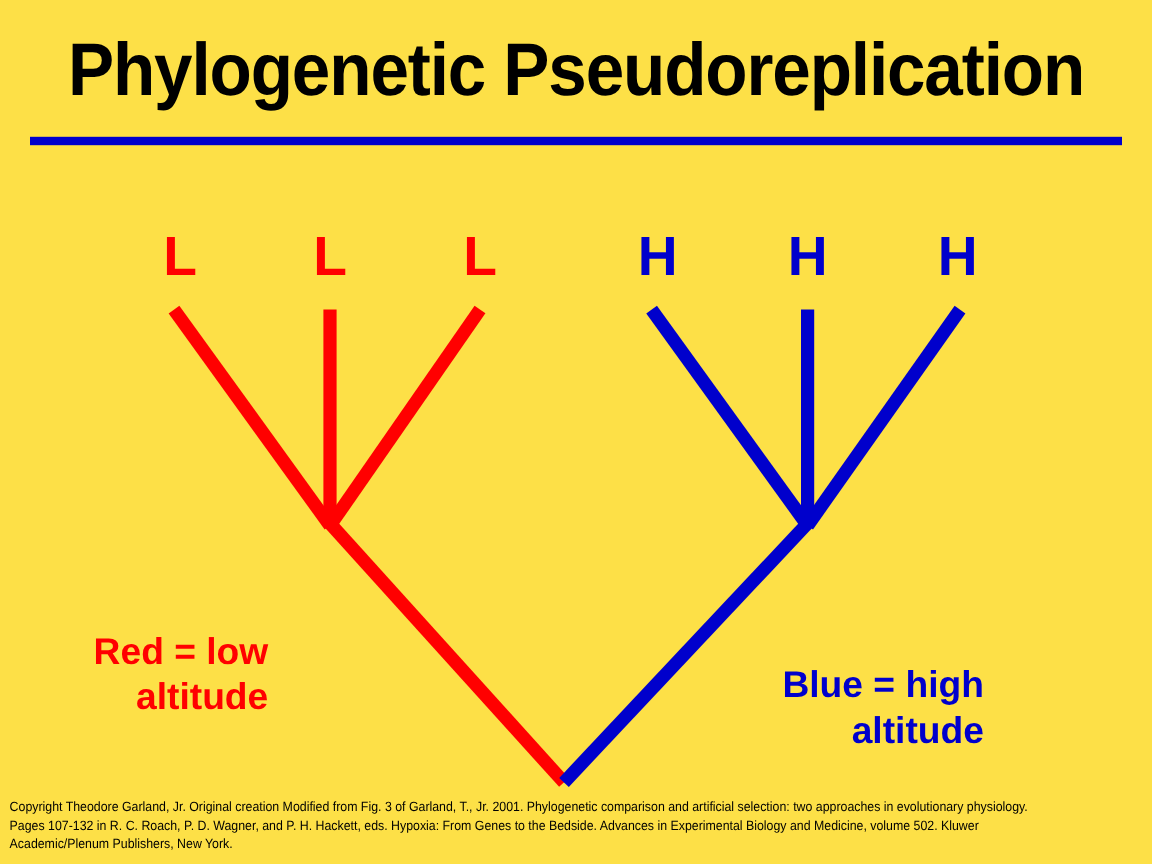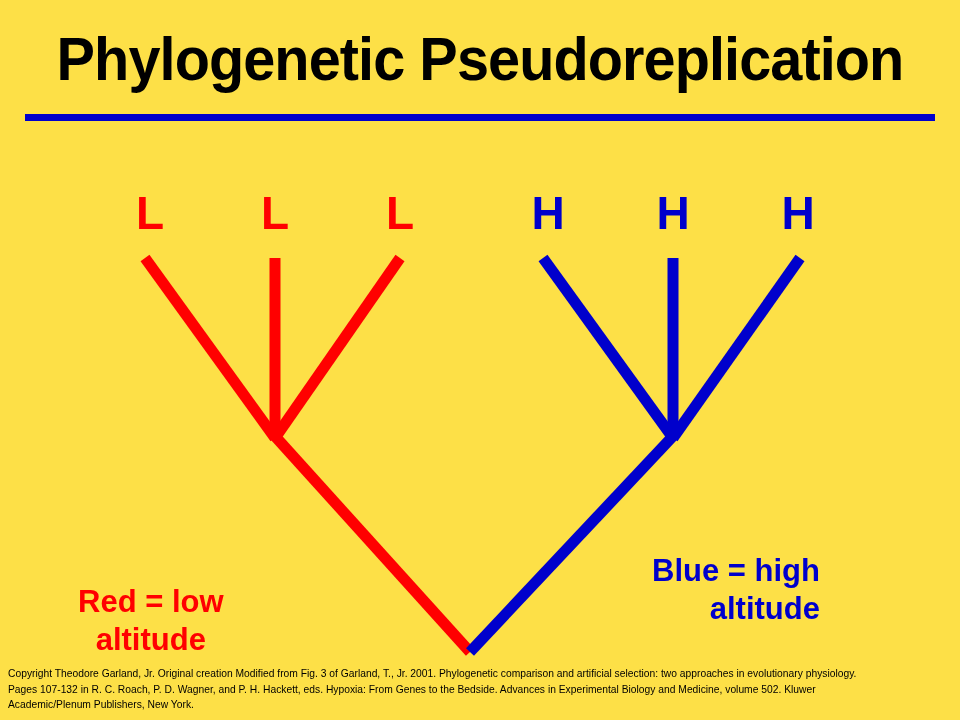--- a/index.html
+++ b/index.html
@@ -71,23 +71,23 @@
   .legend {
     position: absolute;
     font-family: "Liberation Sans", sans-serif;
     font-weight: bold;
     font-size: 31px;
     line-height: 38px;
     white-space: pre-line;
   }
   #legend-low {
     left: 78px;
-    top: 583px;
+    top: 524px;
     color: #FF0000;
-    text-align: center;
+    text-align: right;
   }
   #legend-high {
     left: 652px;
     top: 552px;
     color: #0000CC;
     text-align: right;
   }
 
   
   #copyright {

